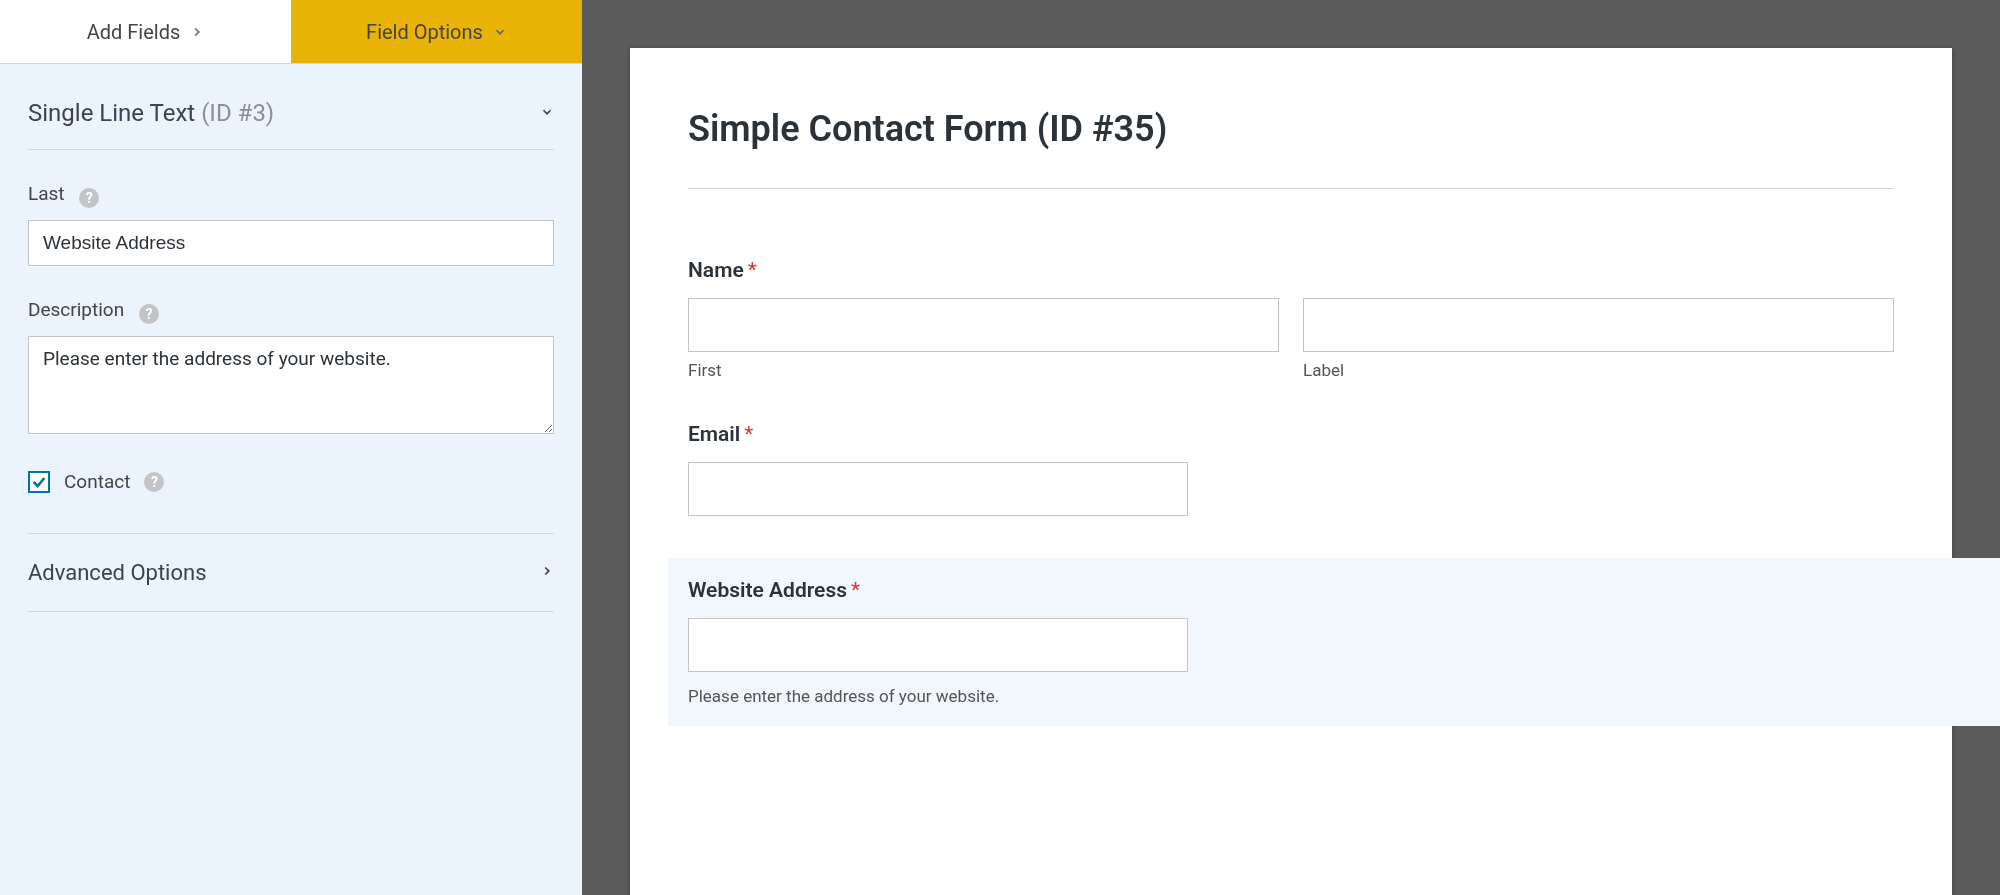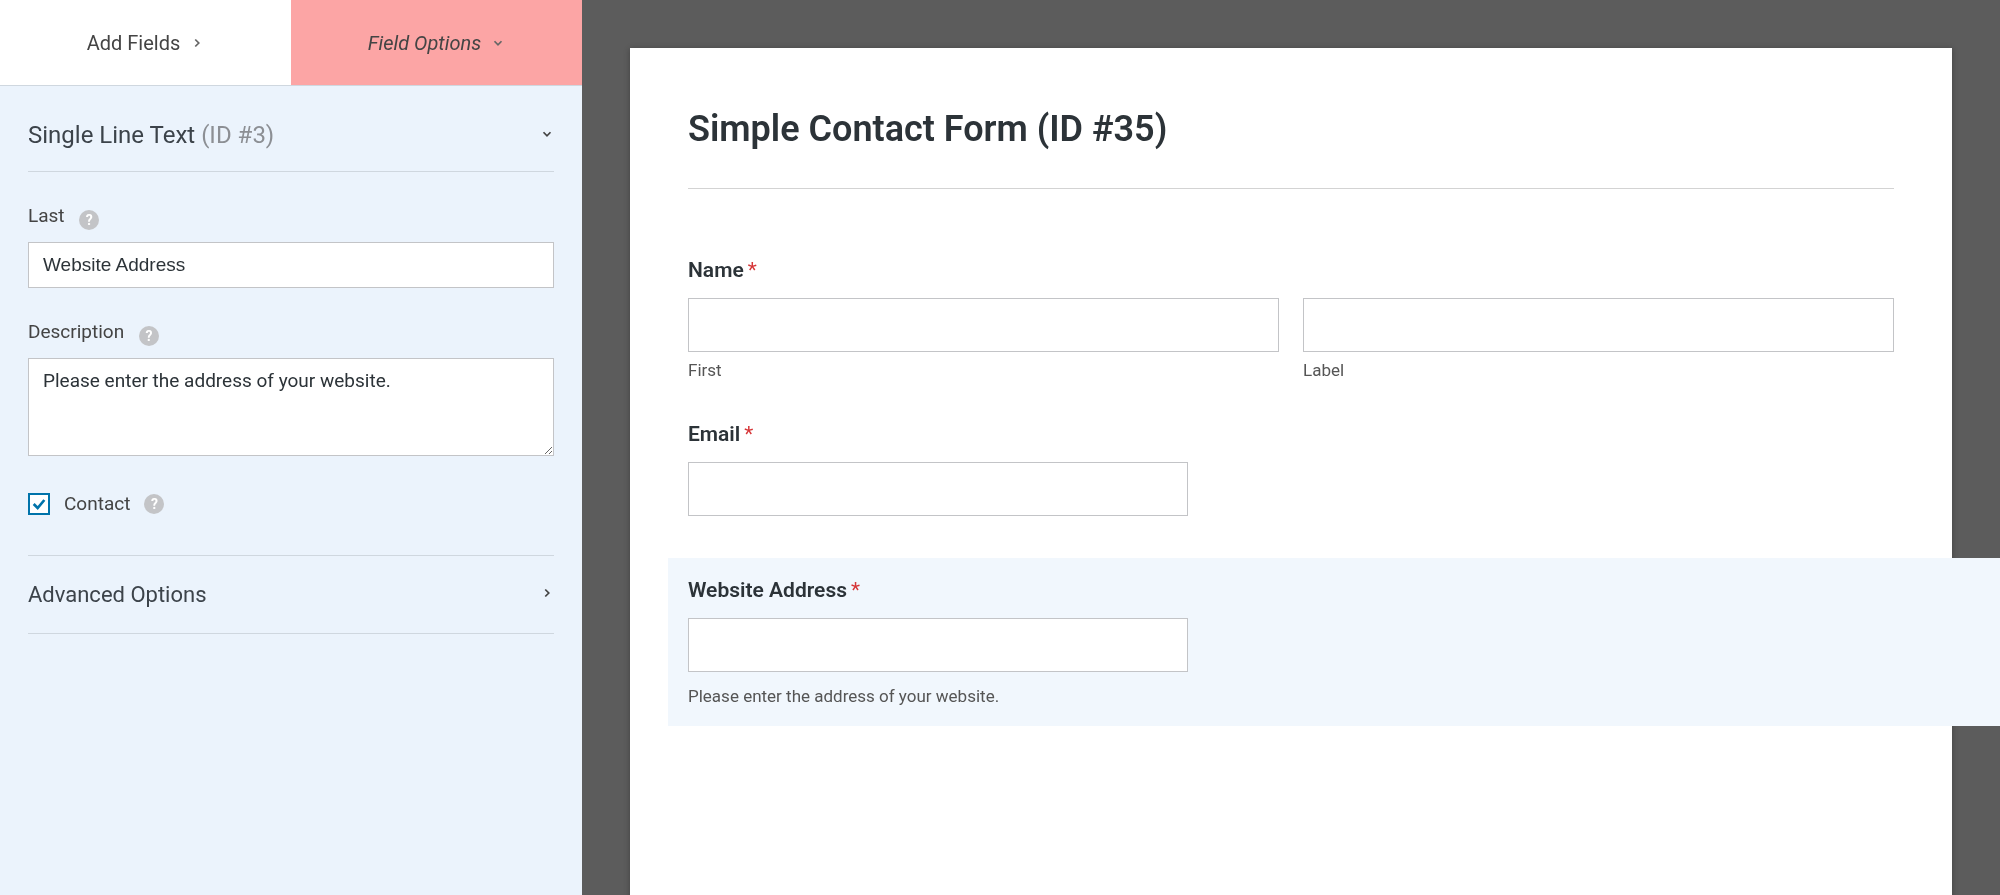--- a/index.html
+++ b/index.html
@@ -2,24 +2,24 @@
 <html><head>
 <meta charset="utf-8">
 <style>
 * { margin: 0; padding: 0; box-sizing: border-box; }
 body { font-family: -apple-system, BlinkMacSystemFont, "Segoe UI", Roboto, Helvetica, Arial, sans-serif; width: 2000px; height: 895px; overflow: hidden; }
 
 .app { display: flex; width: 100%; height: 100%; }
 
 
 .sidebar { width: 582px; height: 100%; background: #ebf3fc; display: flex; flex-direction: column; }
-.tabs { display: flex; height: 86px; border-bottom: 1px solid #cfd7df; }
+.tabs { display: flex; height: 64px; border-bottom: 1px solid #cfd7df; }
 .tab { flex: 1; display: flex; align-items: center; justify-content: center; gap: 10px; font-size: 20px; color: #444; cursor: pointer; }
 .tab.add { background: #fff; }
-.tab.options { background: #fca5a5; font-style: italic; }
+.tab.options { background: #eab308; }
 
 .panel { padding: 35px 28px 0 28px; }
 
 .field-header { display: flex; align-items: center; justify-content: space-between; padding-bottom: 22px; border-bottom: 1px solid #cfd7df; margin-bottom: 32px; cursor: pointer; }
 .field-header-title { font-size: 24px; color: #3c434a; font-weight: 400; }
 .field-header-title .idmuted { color: #8c8f94; font-weight: 400; }
 
 .option-label { font-size: 19px; color: #444; margin-bottom: 12px; display: block; }
 .option-label .help-icon { margin-left: 10px; vertical-align: -3px; }
 

